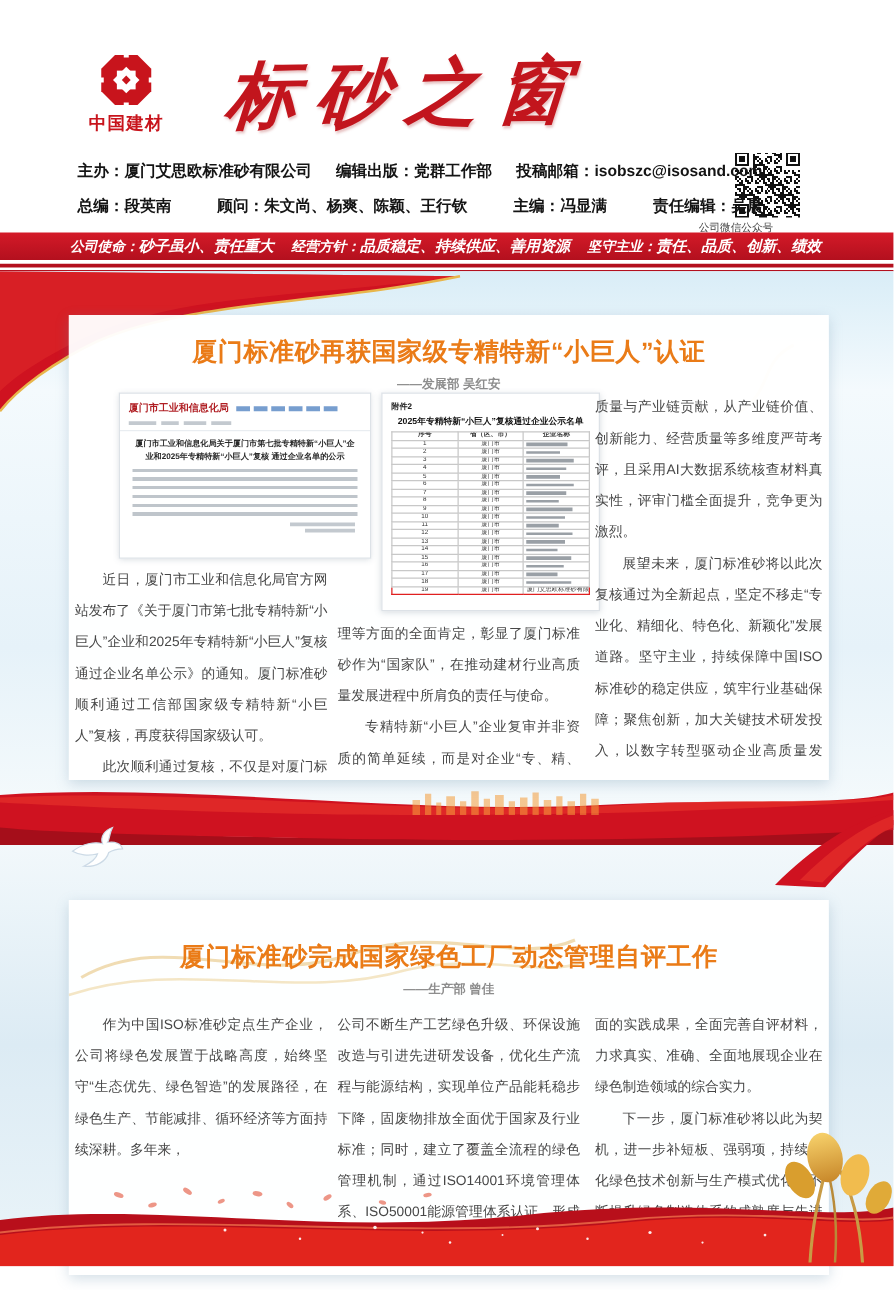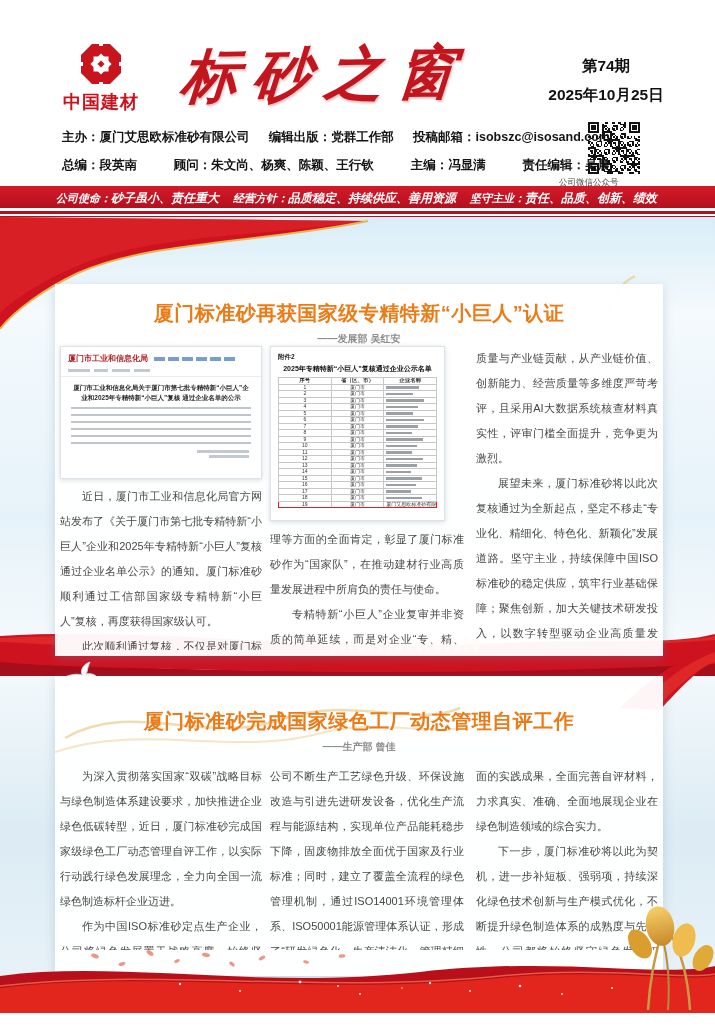--- a/index.html
+++ b/index.html
@@ -1,21 +1,21 @@
 <!DOCTYPE html>
 <html><head>
 <meta charset="utf-8">
 <style>
   html,body{margin:0;padding:0;background:#fff;}
   .page{position:relative;width:715px;height:1032px;background:#fff;overflow:hidden;
         font-family:"Liberation Sans",sans-serif;margin:0 auto;}
   
   .logo{position:absolute;left:60px;top:42px;width:82px;text-align:center;}
   .logo svg{display:block;margin:0 auto;}
-  .logo .brand{margin-top:4px;font-size:18px;font-weight:900;color:#c8141c;letter-spacing:1px;}
+  .logo .brand{margin-top:4px;font-size:14px;font-weight:900;color:#c8141c;letter-spacing:1px;}
   .masthead-title{position:absolute;left:150px;top:36px;width:350px;text-align:center;
         font-size:58px;font-weight:900;color:#c2151d;font-style:italic;letter-spacing:14px;
         transform:skewX(-5deg) rotate(-1deg);text-shadow:1px 2px 2px rgba(160,20,20,.25);white-space:nowrap;}
   .issue-block{position:absolute;right:44px;top:52px;width:130px;text-align:center;
         font-size:15.5px;font-weight:600;color:#111;line-height:1.85;}
   .qr-wrap{position:absolute;right:46px;top:122px;width:110px;text-align:left;}
   .qr{width:52px;height:52px;margin:0 auto;background:#fff;}
   .qr-caption{margin-top:3px;font-size:8.5px;color:#444;}
   .info-row{position:absolute;left:62px;width:548px;display:flex;justify-content:space-between;
         font-size:12.5px;font-weight:700;color:#141414;white-space:nowrap;}
@@ -29,33 +29,33 @@
   .values-banner .vtext{font-weight:700;font-size:12px;margin-right:2px;}
   .redline{position:absolute;left:0;top:211px;width:715px;height:6px;
         border-top:3px solid #b3101e;border-bottom:1px solid #b3101e;box-sizing:border-box;}
   
   .body-bg{position:absolute;left:0;top:217px;width:715px;height:793px;
         background:linear-gradient(180deg,#d9edf7 0%,#f4fafd 12%,#e6f2f9 38%,#f5fafc 55%,#dcebf4 78%,#eaf4f9 100%);}
   .deco{position:absolute;pointer-events:none;}
   
   .card{position:absolute;left:55px;width:608px;background:rgba(255,255,255,.96);
         box-shadow:0 3px 10px rgba(100,140,170,.28);}
-  .card1{top:284px;height:372px;}
-  .card2{top:676px;height:300px;}
+  .card1{top:252px;height:372px;}
+  .card2{top:720px;height:300px;}
   .art-title{position:absolute;left:0;width:100%;text-align:center;color:#ea7b17;
         font-weight:800;font-size:20px;letter-spacing:.5px;}
   .byline{position:absolute;left:0;width:100%;text-align:center;color:#8d8d8d;
         font-size:10px;font-weight:600;}
   .col{position:absolute;overflow:hidden;color:#474747;font-size:11px;line-height:25px;
         text-align:justify;}
   .frag{margin:0;}
   .frag.indent{text-indent:22px;}
   
   .shot{position:absolute;background:#fff;border:1px solid #dde2e7;box-shadow:0 1px 5px rgba(90,110,130,.25);
-        box-sizing:border-box;overflow:hidden;}
+        box-sizing:border-box;overflow:hidden;margin-left:35px;}
   .shot1{left:5px;top:62px;width:202px;height:133px;}
   .gov-head{display:flex;align-items:center;gap:4px;padding:6px 7px 3px 7px;}
   .gov-name{font-size:8px;font-weight:800;color:#b01f24;white-space:nowrap;}
   .gov-nav{display:flex;gap:3px;margin-left:2px;}
   .gov-nav i{display:block;width:11px;height:4px;background:#4a7dbf;opacity:.75;}
   .gov-crumb{display:flex;gap:4px;padding:2px 7px 4px 7px;border-bottom:1px solid #e9edf1;}
   .gov-crumb i{display:block;height:3px;background:#c3c9cf;}
   .gov-title{margin:6px 10px 4px 10px;font-size:6.5px;font-weight:700;color:#2a2a2a;
         text-align:center;line-height:1.55;}
   .gov-lines{height:40px;margin:4px 10px 0 10px;
@@ -92,24 +92,20 @@
       <rect x="20" y="0" width="4" height="4" fill="#fff"></rect>
       <rect x="20" y="40" width="4" height="4" fill="#fff"></rect>
       <rect x="0" y="20" width="4" height="4" fill="#fff"></rect>
       <rect x="40" y="20" width="4" height="4" fill="#fff"></rect>
     </svg>
     <div class="brand">中国建材</div>
   </div>
 
   <div class="masthead-title">标砂之窗</div>
 
-  <div class="issue-block">
-    <div>第74期</div>
-    <div>2025年10月25日</div>
-  </div>
 
   <div class="qr-wrap">
     <div class="qr">
       <svg width="52" height="52" viewBox="0 0 33 33" shape-rendering="crispEdges">
         <rect x="0" y="0" width="33" height="33" fill="#fff"></rect>
         <g fill="#111">
           <rect x="0" y="0" width="7" height="7"></rect>
             <rect x="26" y="0" width="7" height="7"></rect>
             <rect x="0" y="26" width="7" height="7"></rect>
         </g>
@@ -807,21 +803,20 @@
 
   <div class="card card2">
     <svg class="deco" style="left:0;top:0;" width="420" height="80" viewBox="0 0 420 80">
       <path d="M10,62 C80,22 150,72 230,42 C300,20 360,52 405,32" fill="none" stroke="#ecd3a0" stroke-width="2.5" opacity=".8"></path>
       <path d="M0,76 C90,46 180,82 270,56 C330,42 380,62 410,50" fill="none" stroke="#f0dcae" stroke-width="2" opacity=".7"></path>
     </svg>
     <div class="art-title" style="top:32px;">厦门标准砂完成国家绿色工厂动态管理自评工作</div>
     <div class="byline" style="top:64px;">——生产部 曾佳</div>
 
     <div class="col" style="left:5px;top:88px;width:202px;height:186px;">
-      <p class="frag indent">为深入贯彻落实国家“双碳”战略目标与绿色制造体系建设要求，加快推进企业绿色低碳转型，近日，厦门标准砂完成国家级绿色工厂动态管理自评工作，以实际行动践行绿色发展理念，全力向全国一流绿色制造标杆企业迈进。</p>
       <p class="frag indent">作为中国ISO标准砂定点生产企业，公司将绿色发展置于战略高度，始终坚守“生态优先、绿色智造”的发展路径，在绿色生产、节能减排、循环经济等方面持续深耕。多年来，</p>
     </div>
     <div class="col" style="left:215px;top:88px;width:194px;height:186px;">
       <p class="frag">公司不断生产工艺绿色升级、环保设施改造与引进先进研发设备，优化生产流程与能源结构，实现单位产品能耗稳步下降，固废物排放全面优于国家及行业标准；同时，建立了覆盖全流程的绿色管理机制，通过ISO14001环境管理体系、ISO50001能源管理体系认证，形成了“研发绿色化、生产清洁化、管理精细化”的良性发展格局。</p>
       <p class="frag indent">公司严格对照国家级绿色工厂评价标准，系统梳理绿色生产、能源利用、环境管理等方</p>
     </div>
     <div class="col" style="left:421px;top:88px;width:182px;height:186px;">
       <p class="frag">面的实践成果，全面完善自评材料，力求真实、准确、全面地展现企业在绿色制造领域的综合实力。</p>
       <p class="frag indent">下一步，厦门标准砂将以此为契机，进一步补短板、强弱项，持续深化绿色技术创新与生产模式优化，不断提升绿色制造体系的成熟度与先进性。公司都将始终坚守绿色发展初心，以更高标准、更严要求推进节能减排与生态环境保护工作，为行业绿色转型提供实践经验，为实现“双碳”目标贡献企业力量。</p>
     </div>

